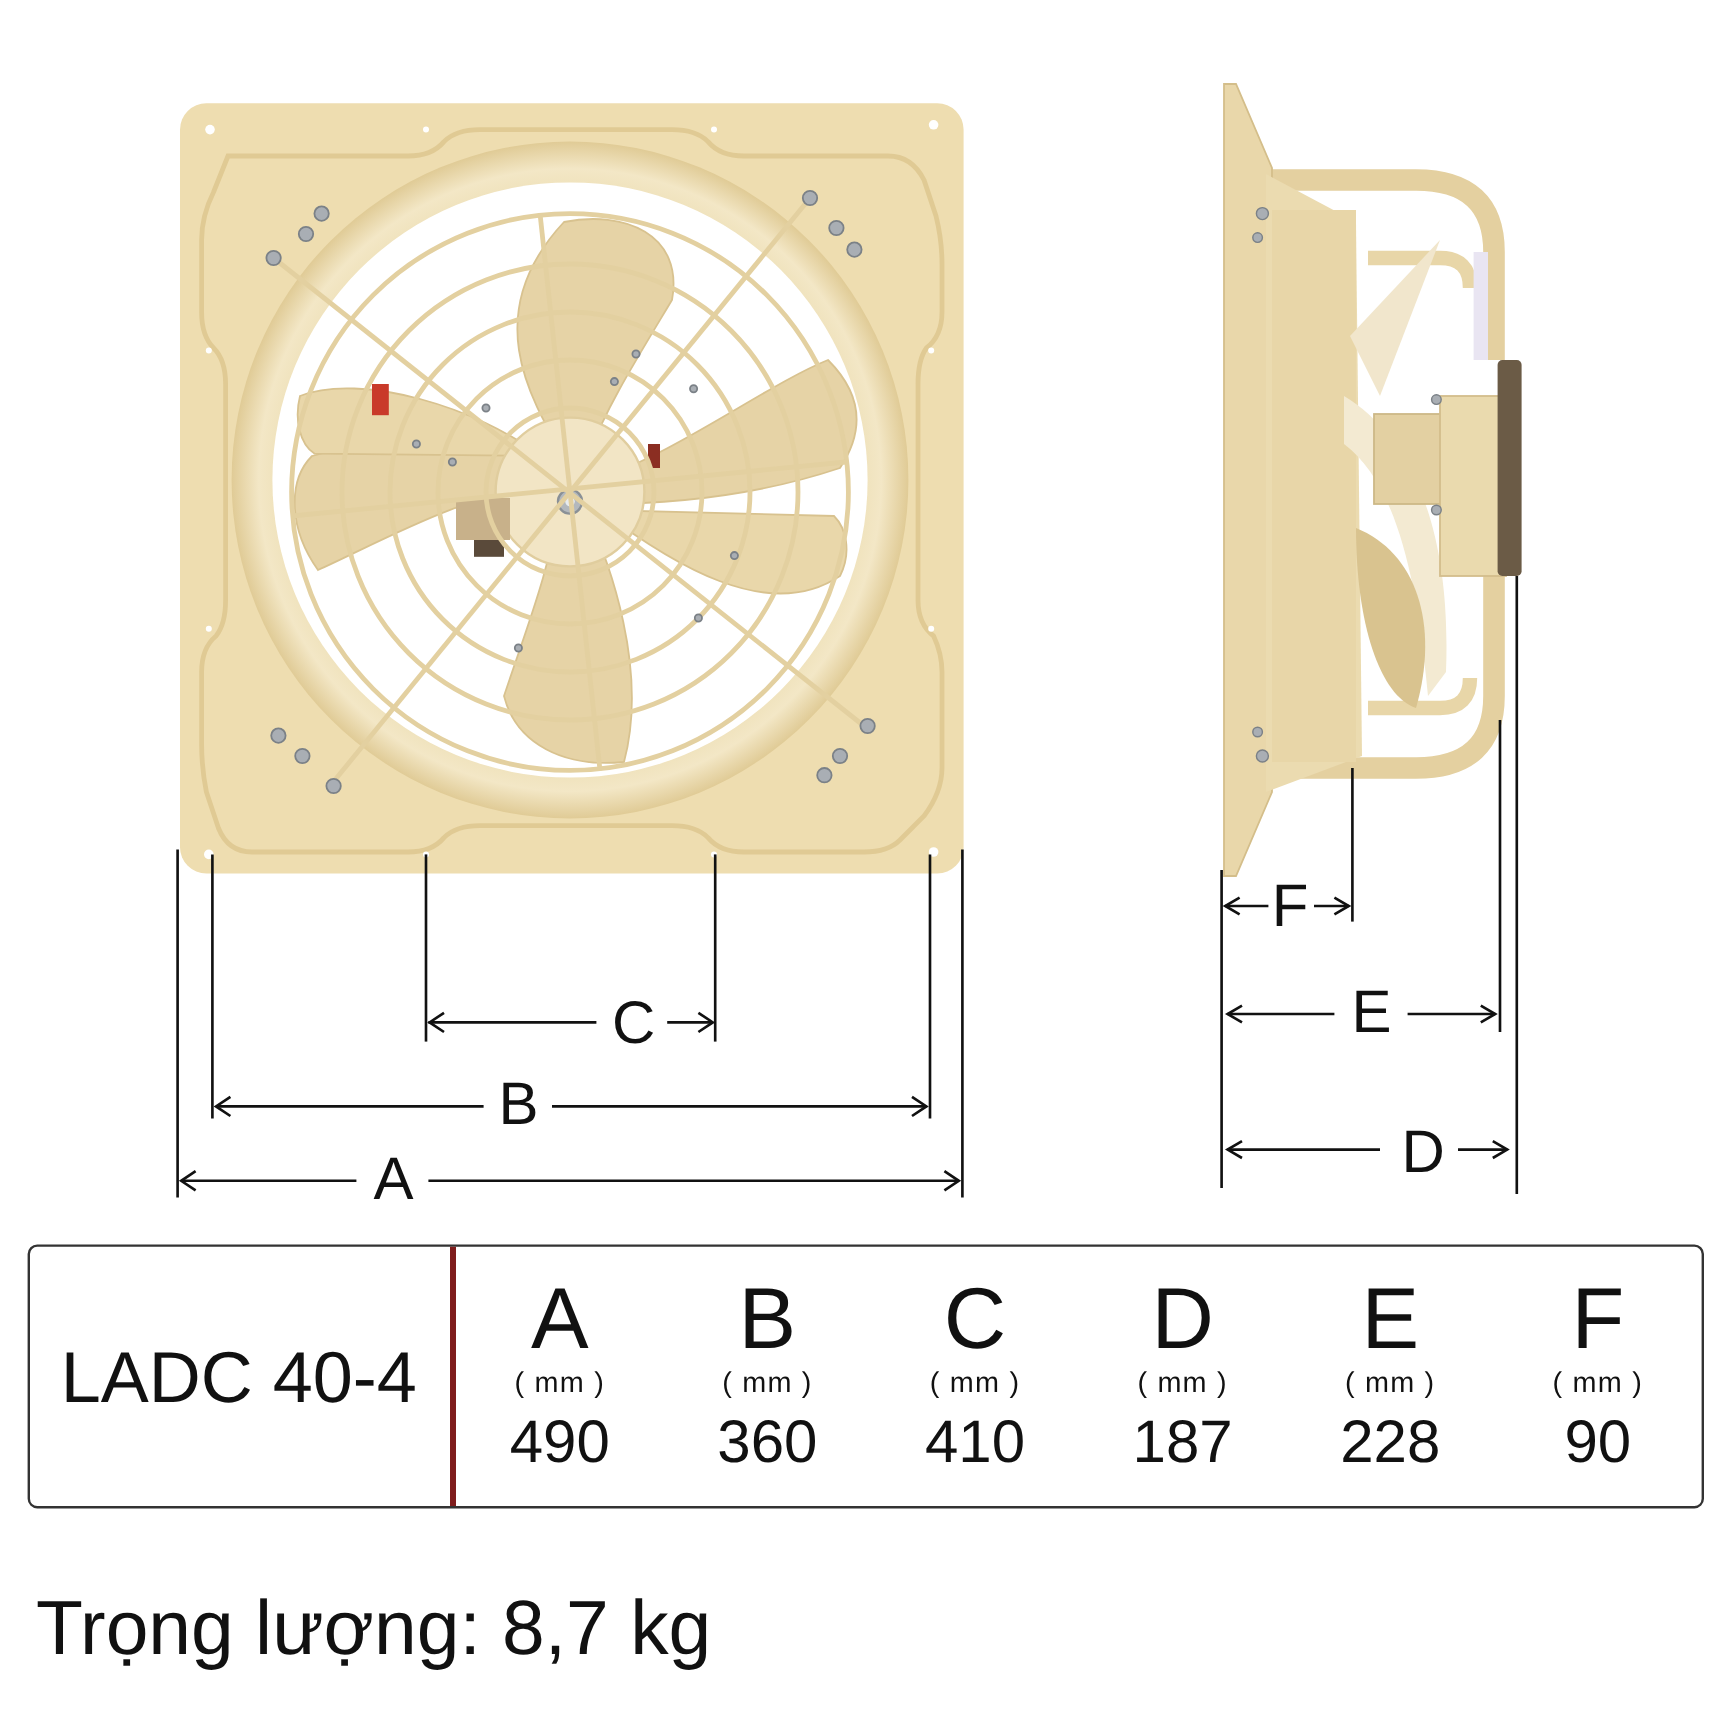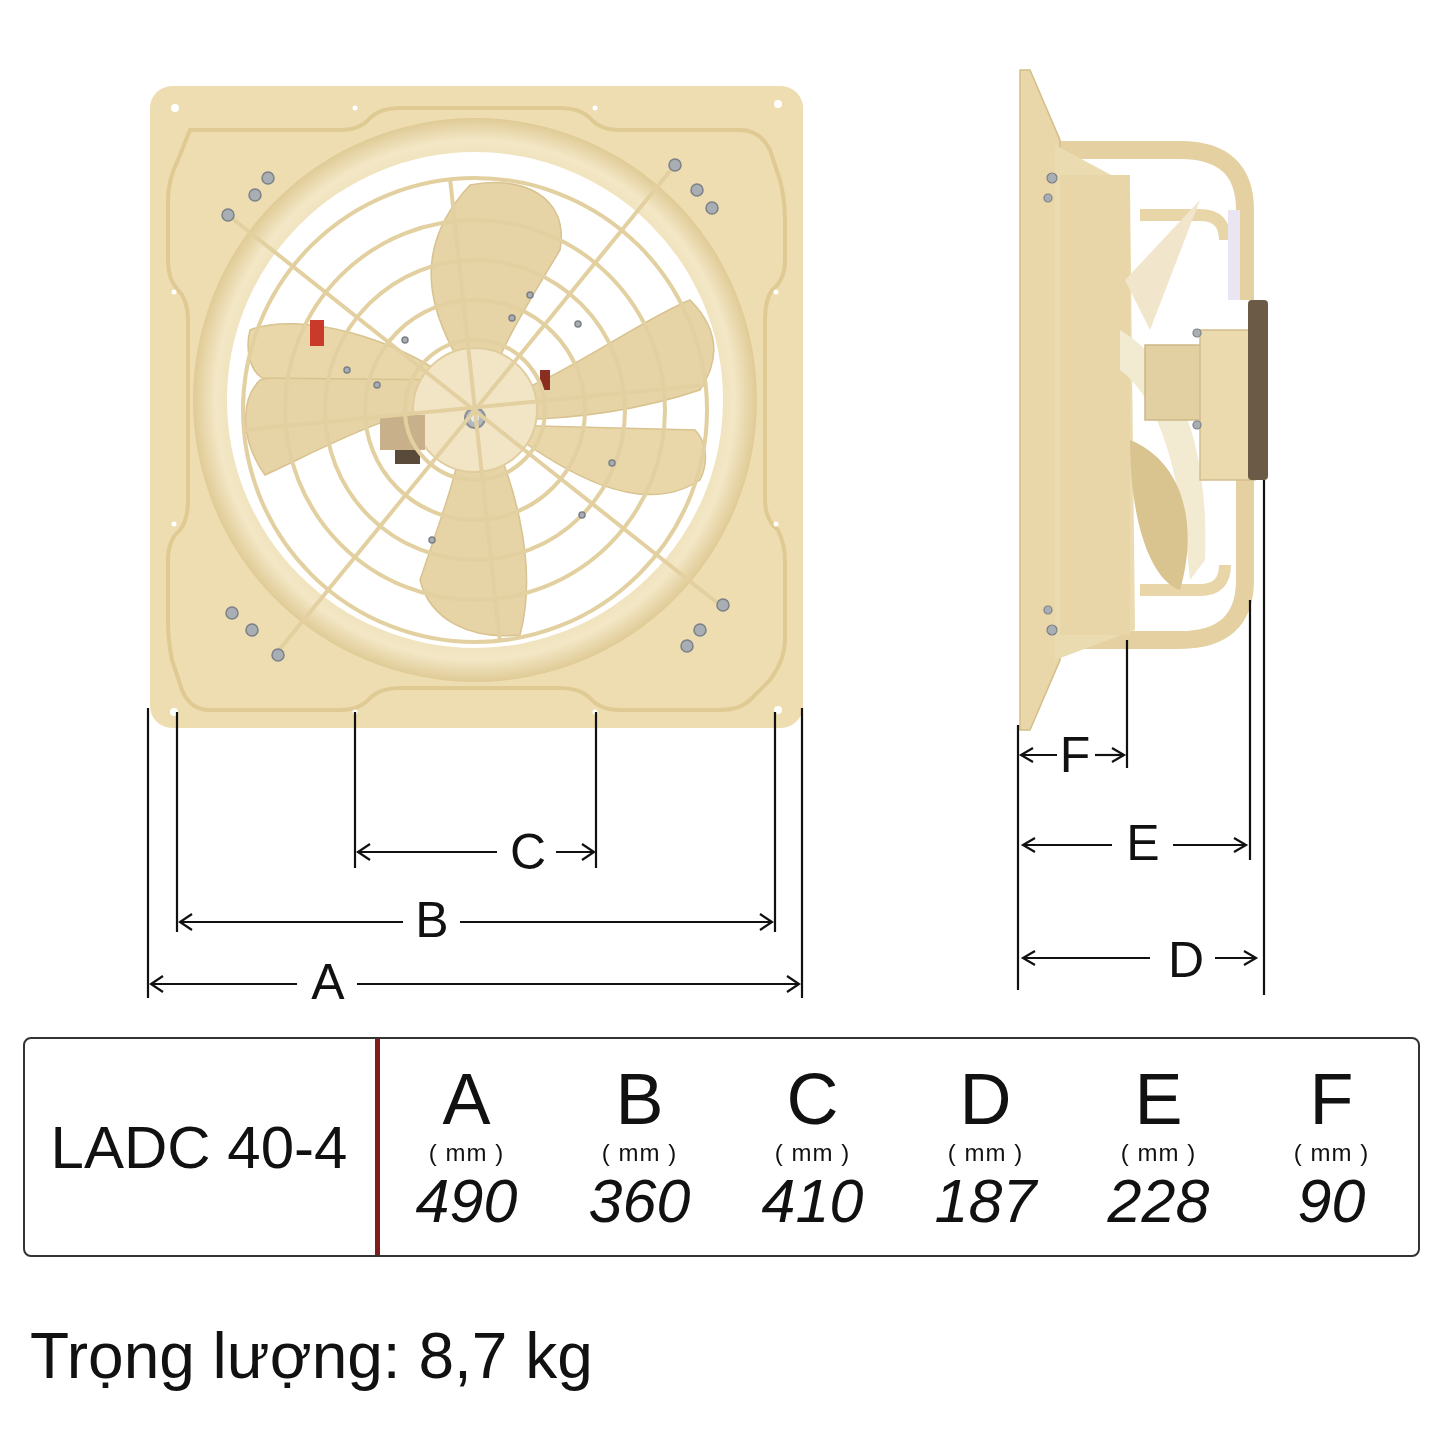--- a/index.html
+++ b/index.html
@@ -6,21 +6,21 @@
   body { width: 1445px; height: 1445px; position: relative; overflow: hidden; font-family: "Liberation Sans", sans-serif; color: #111; }
   .abs { position: absolute; }
   svg { position: absolute; left: 0; top: 0; }
   .dim-label { position: absolute; font-family: "Liberation Sans", sans-serif; font-size: 50px; line-height: 1; color: #111; background: #fff; padding: 0 6px; transform: translate(-50%, -50%); }
   .spec-table { position: absolute; left: 23px; top: 1037px; width: 1397px; height: 220px; border: 2px solid #333; border-radius: 8px; box-sizing: border-box; display: flex; }
   .model-cell { width: 348px; border-right: 5px solid #7f1d1d; display: flex; align-items: center; justify-content: center; font-size: 60px; padding-right: 2px; }
   .cols { flex: 1; display: flex; }
   .col { flex: 1; display: flex; flex-direction: column; align-items: center; justify-content: center; padding-top: 2px; }
   .col .letter { font-size: 72px; line-height: 64px; height: 66px; }
   .col .unit { font-size: 24px; line-height: 40px; letter-spacing: 1px; }
-  .col .val { font-size: 61px; line-height: 56px; font-style: italic; }
+  .col .val { font-size: 50px; line-height: 56px; }
   .weight { position: absolute; left: 30px; top: 1318px; font-size: 64px; line-height: 76px; color: #111; }
 </style>
 </head>
 <body>
 
 <div class="abs" style="left:0;top:0;width:840px;height:1010px;">
   <svg width="840" height="1010" viewBox="0 0 840 1010">
     <defs>
       <radialGradient id="ringG" cx="50%" cy="50%" r="50%">
         <stop offset="80%" stop-color="#EBDCAF"></stop>

